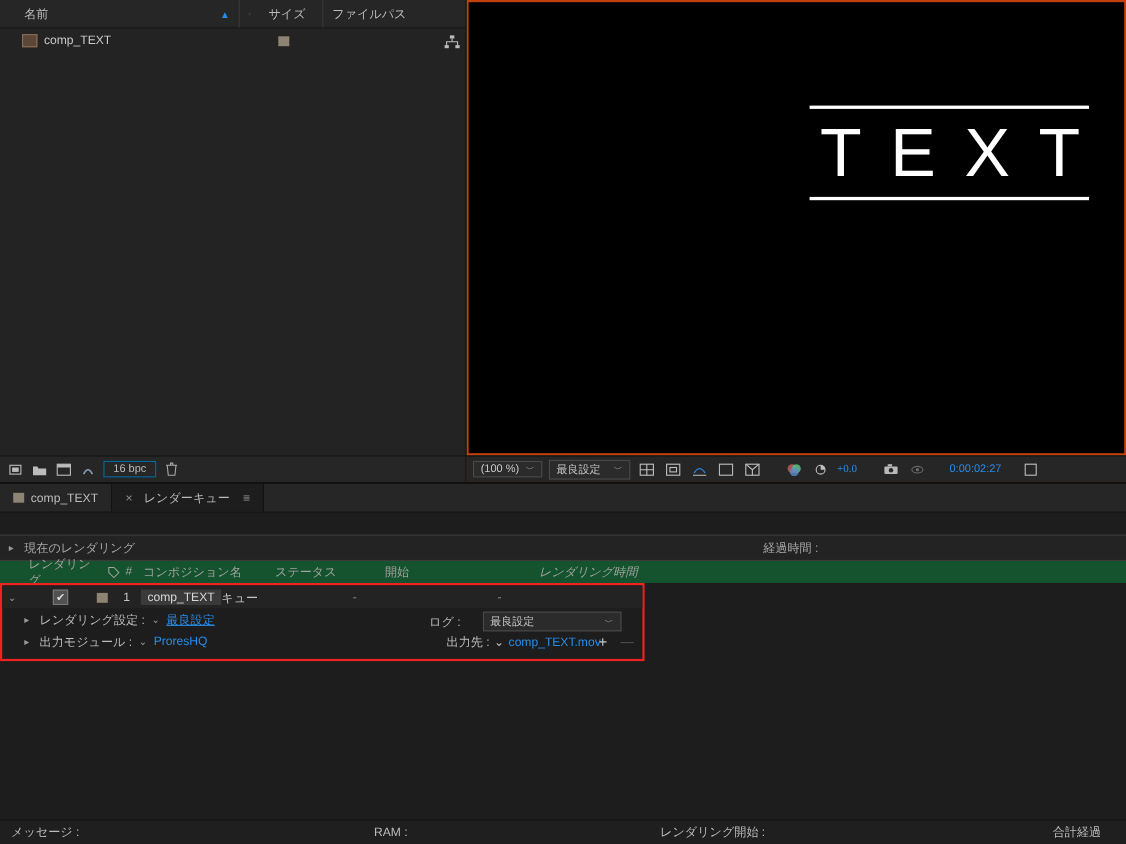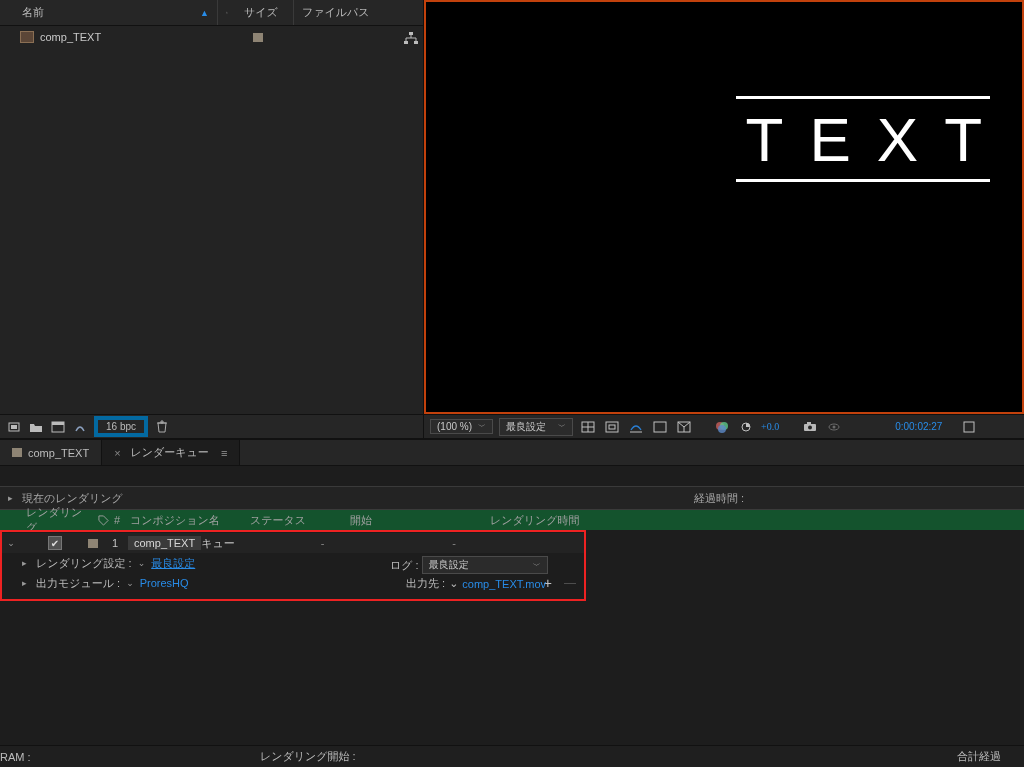--- a/index.html
+++ b/index.html
@@ -21,37 +21,37 @@
 
 .project-list { flex: 1; background: #232323; }
 .project-row { display: flex; align-items: center; height: 22px; padding-left: 20px; gap: 6px; }
 .comp-glyph { width: 14px; height: 12px; background: #5b4637; border: 1px solid #8a6f54; }
 .project-row .name { color: #c9c9c9; }
 .row-tag { width: 10px; height: 9px; background: #8e8474; margin-left: auto; margin-right: 160px;}
 .flow-icon { position: absolute; left: 404px; top: 32px; color: #bcbcbc; font-size: 12px; }
 
 .project-footer { height: 24px; background: #262626; border-top: 1px solid #111; display: flex; align-items: center; gap: 6px; padding: 0 6px; }
 .pf-icon { width: 16px; height: 14px; display: flex; align-items: center; justify-content: center; color: #bcbcbc; font-size: 12px; }
-.bpc-box { border: 4px solid #0369a1; padding: 1px 8px; font-size: 10px; color: #bcbcbc; }
+.bpc-box { border: 1px solid #0369a1; padding: 1px 8px; font-size: 10px; color: #bcbcbc; }
 .trash-icon { color: #999; font-size: 12px; }
 
 
 .preview-panel { flex: 1; background: #c2410c; display: flex; flex-direction: column; }
 .preview-canvas { flex: 1; background: #000; margin: 2px; position: relative; overflow: hidden; }
 .text-graphic { position: absolute; right: 14px; top: 94px; color: #fff; }
 .text-graphic .bar { height: 3px; background: #fff; width: 254px; }
 .text-graphic .big { font-size: 62px; letter-spacing: 26px; font-weight: 400; padding: 2px 0 0 10px; line-height: 1.25; }
 
 .preview-toolbar { height: 24px; background: #262626; display: flex; align-items: center; gap: 6px; padding: 0 6px; border-top: 1px solid #111;}
 .dd { border: 1px solid #4a4a4a; background: #2b2b2b; padding: 1px 6px; font-size: 10px; display: flex; align-items: center; gap: 6px; color: #c9c9c9; }
 .dd .chev { font-size: 8px; color: #999; }
 .tb-icon { width: 18px; height: 16px; display: flex; align-items: center; justify-content: center; color: #c0c0c0; font-size: 12px; }
 .tb-icon.color { color: #c85f5c; }
 .expo-val { color: #288ce8; font-size: 10px; font-family: Liberation Serif, serif;}
-.timecode { color: #288ce8; font-size: 10px; margin-left: 32px; }
+.timecode { color: #288ce8; font-size: 10px; }
 
 
 .bottom { flex: 1; background: #1d1d1d; display: flex; flex-direction: column; border-top: 2px solid #111; }
 
 .tabs { display: flex; height: 26px; background: #262626; border-bottom: 1px solid #111; align-items: center; }
 .tab { padding: 0 12px; height: 100%; display: flex; align-items: center; gap: 6px; color: #bcbcbc; border-right: 1px solid #111; }
 .tab.active { background: #1d1d1d; }
 .tab-folder { width: 10px; height: 9px; background: #8e8474; }
 .tab-close { color: #888; margin-right: 4px; }
 .tab-menu { margin-left: 6px; color: #999; }
@@ -62,42 +62,42 @@
 .elapsed { margin-left: auto; margin-right: 280px; }
 
 .rq-cols { display: flex; height: 20px; align-items: center; color: #a2a2a2; background: #14532d; padding-left: 6px;}
 .rq-cols > div { padding: 0 4px; }
 .c-ren { width: 72px; }
 .c-tag { width: 16px; }
 .c-num { width: 16px; }
 .c-comp { width: 120px; }
 .c-stat { width: 100px; }
 .c-start { width: 140px; }
-.c-time { width: 140px; }
+.c-time { width: 140px; font-style: italic; }
 
 .rq-item { border: 2px solid #e22; padding: 1px 0 6px 0; display: flex; flex-direction: column; position: relative; background: #1d1d1d; margin: 0 438px 0 0;}
 .rq-row1 { display: flex; align-items: center; height: 20px; padding-left: 2px; color: #c4c4c4; background:#232323;}
 .rq-row1 .caret { width: 14px; color: #999; font-size: 9px; text-align: center; }
 .rq-row1 .chk { width: 14px; height: 14px; background: #515151; border: 1px solid #777; display: flex; align-items: center; justify-content: center; font-size: 10px; color: #ddd; margin: 0 26px 0 30px;}
 .rq-row1 .rowtag { width: 10px; height: 9px; background: #8e8474; margin-right: 14px; }
 .rq-row1 .num { width: 16px; }
 .rq-row1 .compname { padding: 1px 6px; background: #3a3a3a; color: #d7d7d7; }
 .rq-row1 .stat { margin-left: 0px; }
 .rq-row1 .dash { margin-left: 86px; color:#888; }
 .rq-row1 .dash2 { margin-left: 128px; color:#888; }
 
 .rq-sub { display: flex; align-items: center; height: 20px; padding-left: 20px; color: #c4c4c4; gap: 4px;}
 .rq-sub .caret { width: 10px; color: #999; font-size: 9px; }
 .rq-sub .lbl { color: #bcbcbc; }
 .rq-sub .caret2 { font-size: 9px; color: #999; margin: 0 2px; }
 .link { color: #288ce8; }
 .linkU { color: #288ce8; text-decoration: underline; }
 .rq-sub .plus { margin-left: auto; margin-right: 8px; color: #c4c4c4; font-size: 14px; }
 .rq-sub .minus { color: #555; font-size: 12px; margin-right: 8px;}
-.log-area { position: absolute; left: 388px; top: 24px; display: flex; align-items: center; gap: 3px; justify-content: flex-end; }
+.log-area { position: absolute; left: 388px; top: 24px; display: flex; align-items: center; gap: 20px; justify-content: flex-end; }
 .log-area .dd { width: 126px; justify-content: space-between; }
 .out-area { position: absolute; left: 404px; top: 44px; display: flex; align-items: center; gap: 4px; }
 
 
 .status { height: 22px; background: #1f1f1f; border-top: 1px solid #111; display: flex; align-items: center; color: #bcbcbc; font-size: 11px; }
 .status .s1 { width: 340px; padding-left: 10px; }
 .status .s2 { width: 260px; }
 .status .s3 { flex: 1; }
 .status .s4 { padding-right: 23px; }
 
@@ -336,19 +336,20 @@
         </div>
         <div class="out-area">
           <span class="lbl">出力先 :</span>
           <span class="caret2">⌄</span>
           <span class="link">comp_TEXT.mov</span>
         </div>
       </div>
     </div>
 
     <div class="status">
+      <div class="s1">メッセージ :</div>
       <div class="s2">RAM :</div>
       <div class="s3">レンダリング開始 :</div>
       <div class="s4">合計経過</div>
     </div>
   </div>
 
 </div>
 
 </body></html>

